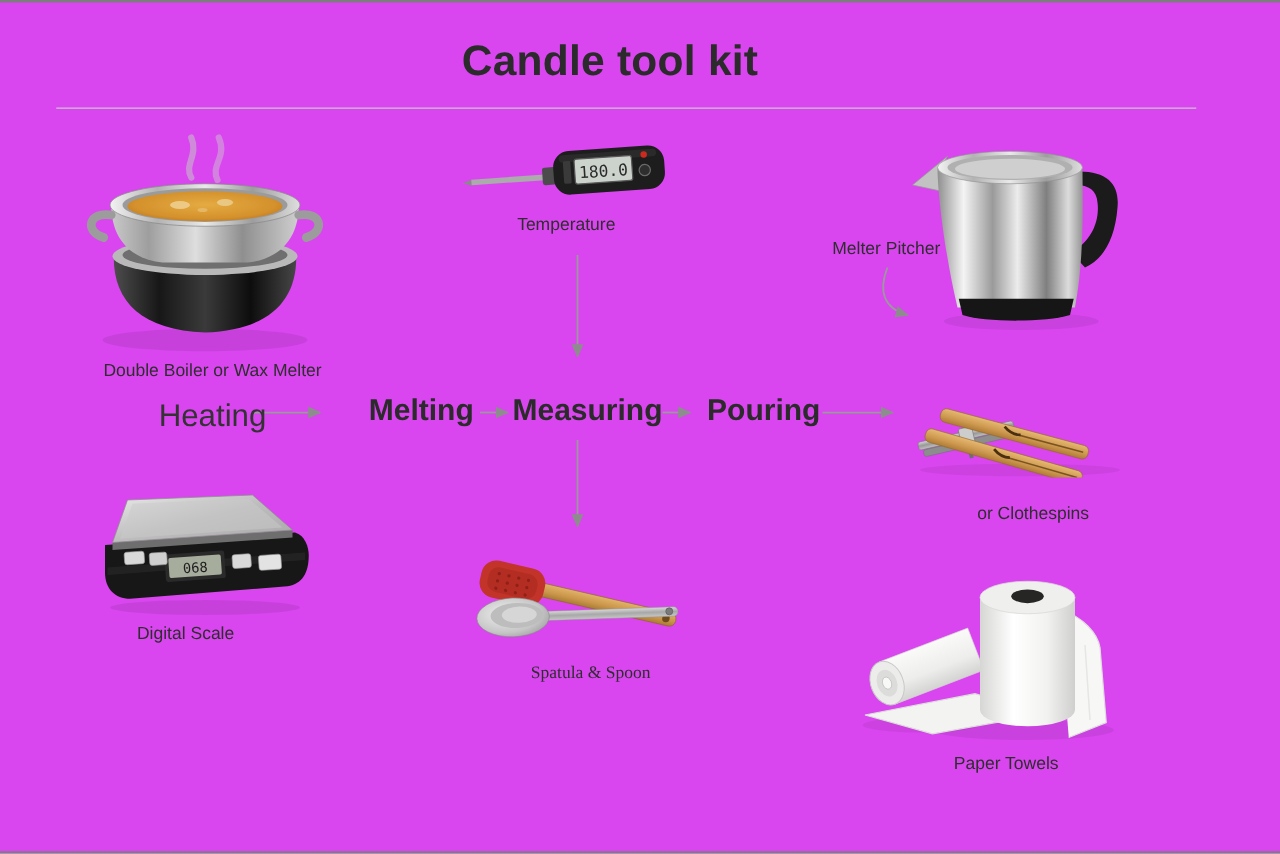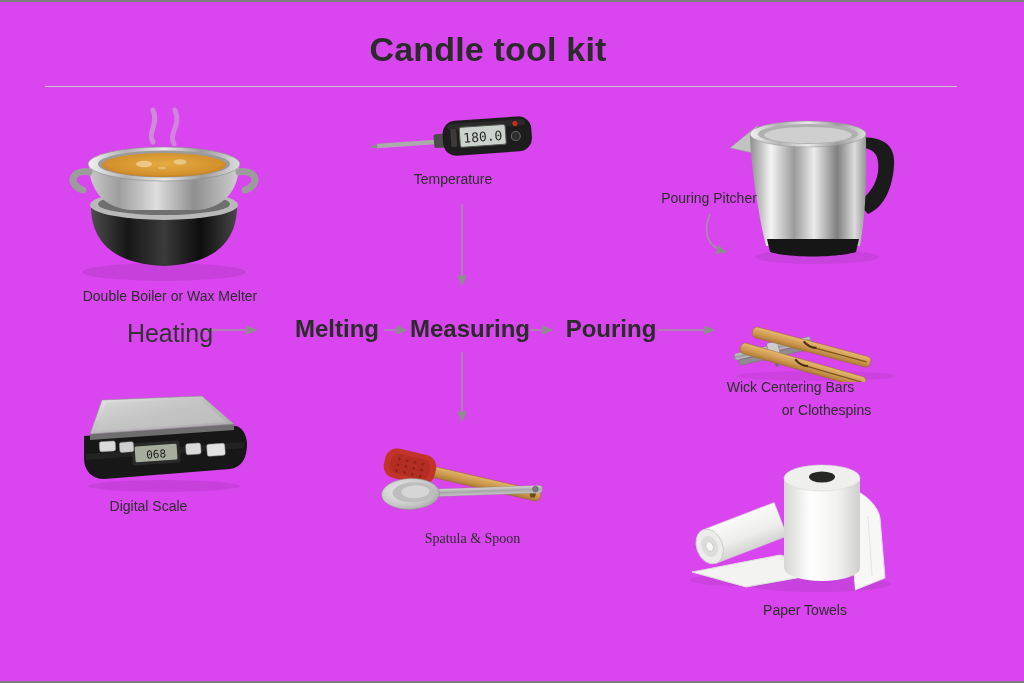--- a/index.html
+++ b/index.html
@@ -288,20 +288,19 @@
     </g>
   </svg>
 
   <div class="flow-word minor txt" style="left:125px;top:319px;width:90px;">Heating</div>
   <div class="flow-word major txt" style="left:406px;top:315px;width:128px;">Measuring</div>
   <div class="flow-word major txt" style="left:273px;top:315px;width:128px;">Melting</div>
   <div class="flow-word major txt" style="left:547px;top:315px;width:128px;">Pouring</div>
 
   <div class="label txt" style="left:38px;top:286px;width:264px;">Double Boiler or Wax Melter</div>
   <div class="label txt" style="left:368px;top:169px;width:170px;">Temperature</div>
-  <div class="label txt" style="left:643px;top:188px;width:132px;">Pouring Pitcher</div>
-  <div class="label txt" style="left:688px;top:377px;width:205px;">Wick Centering Bars</div>
+  <div class="label txt" style="left:643px;top:188px;width:132px;">Melter Pitcher</div>
   <div class="label txt" style="left:724px;top:400px;width:205px;">or Clothespins</div>
   <div class="label txt" style="left:66px;top:496px;width:165px;">Digital Scale</div>
   <div class="label txt" style="left:380px;top:528px;width:185px;font-family:Liberation Serif, serif;">Spatula &amp; Spoon</div>
   <div class="label txt" style="left:700px;top:600px;width:210px;">Paper Towels</div>
 
 </div>
 
 </body></html>

